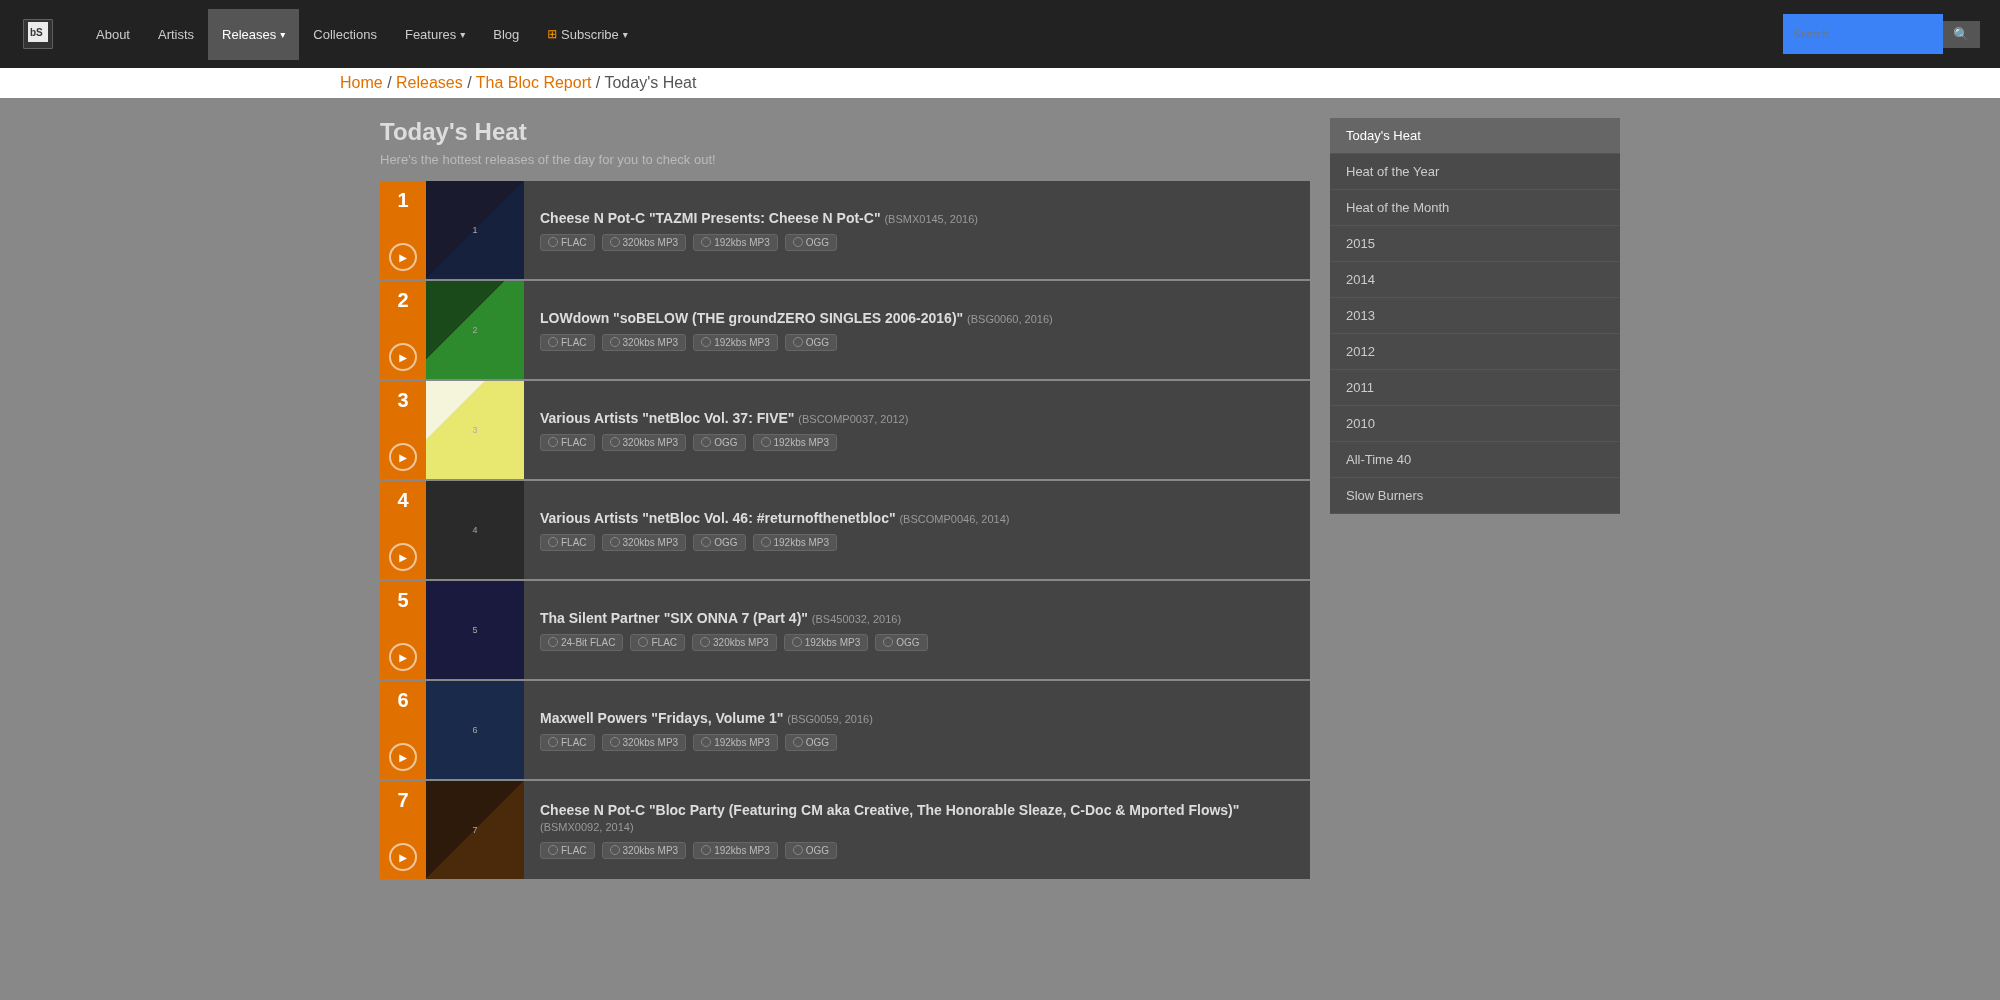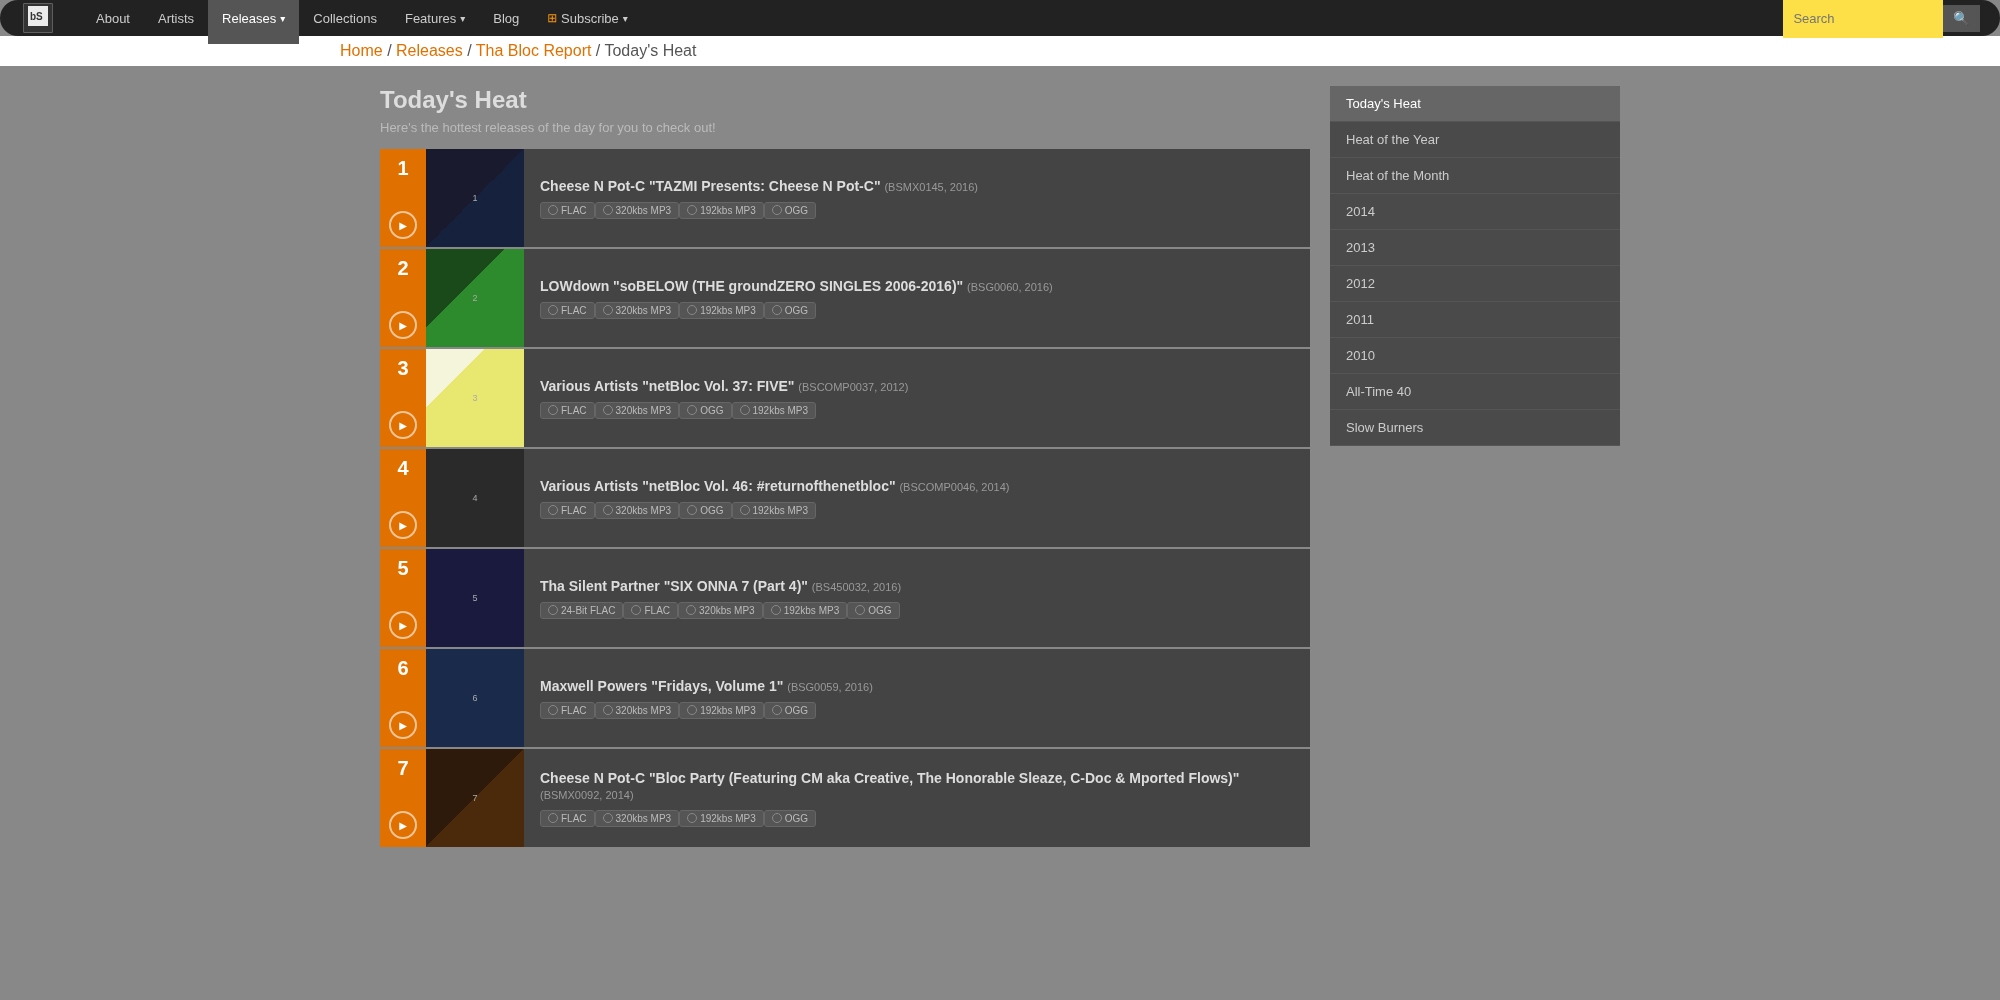--- a/index.html
+++ b/index.html
@@ -1,26 +1,25 @@
 <!DOCTYPE html>
 <html><head>
   <meta charset="utf-8">
   <style>
     * { margin: 0; padding: 0; box-sizing: border-box; }
     body { background: #888; font-family: Arial, sans-serif; font-size: 13px; color: #ccc; }
 
     
     #top-nav {
       background: #222;
-      height: 36px;
+      height: 68px;
       display: flex;
       align-items: center;
       padding: 0 20px;
       gap: 0;
-      border-radius: 22px;
     }
     #logo-area {
       display: flex;
       align-items: center;
       margin-right: 20px;
     }
     #logo-icon {
       width: 36px;
       height: 36px;
       background: white;
@@ -50,26 +49,27 @@
     .nav-link .dropdown-arrow {
       margin-left: 4px;
       font-size: 10px;
     }
     #search-area {
       margin-left: auto;
       display: flex;
       align-items: center;
     }
     #search-input {
-      background: #fde047;
+      background: #3b82f6;
       border: none;
       padding: 12px 10px;
       width: 160px;
       font-size: 13px;
       outline: none;
+      font-family: Liberation Serif, serif;
     }
     #search-button {
       background: #555;
       border: none;
       color: white;
       padding: 5px 10px;
       cursor: pointer;
       height: 27px;
       display: flex;
       align-items: center;
@@ -171,21 +171,21 @@
       font-weight: bold;
       margin-bottom: 8px;
     }
     .release-title .catalog {
       font-size: 11px;
       color: #999;
       font-weight: normal;
     }
     .format-badges {
       display: flex;
-      gap: 0;
+      gap: 7px;
       flex-wrap: wrap;
     }
     .badge {
       background: #555;
       border: 1px solid #666;
       color: #bbb;
       font-size: 10px;
       padding: 2px 7px;
       border-radius: 3px;
       display: flex;
@@ -442,20 +442,21 @@
     </div>
   </div>
       </div>
   </div>
 
   <div id="sidebar">
     <div class="sidebar-nav" id="sidebar-nav-container">
         <div class="sidebar-nav-item active">Today's Heat</div>
         <div class="sidebar-nav-item">Heat of the Year</div>
         <div class="sidebar-nav-item">Heat of the Month</div>
+        <div class="sidebar-nav-item">2015</div>
         <div class="sidebar-nav-item">2014</div>
         <div class="sidebar-nav-item">2013</div>
         <div class="sidebar-nav-item">2012</div>
         <div class="sidebar-nav-item">2011</div>
         <div class="sidebar-nav-item">2010</div>
         <div class="sidebar-nav-item">All-Time 40</div>
         <div class="sidebar-nav-item">Slow Burners</div>
       </div>
   </div>
 

